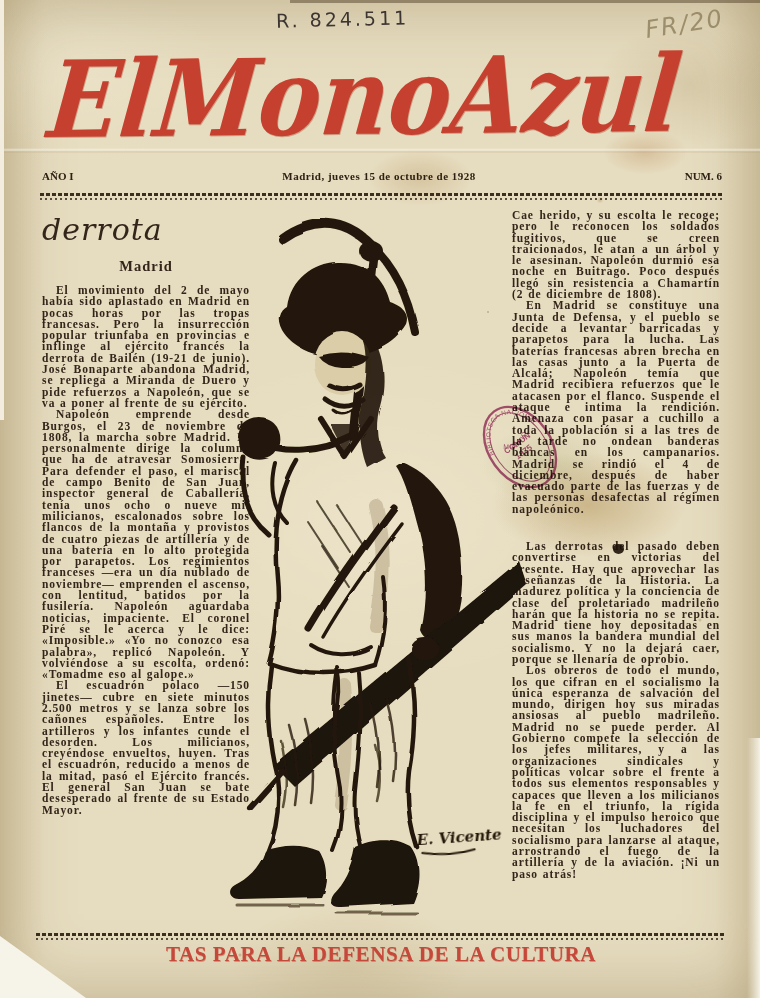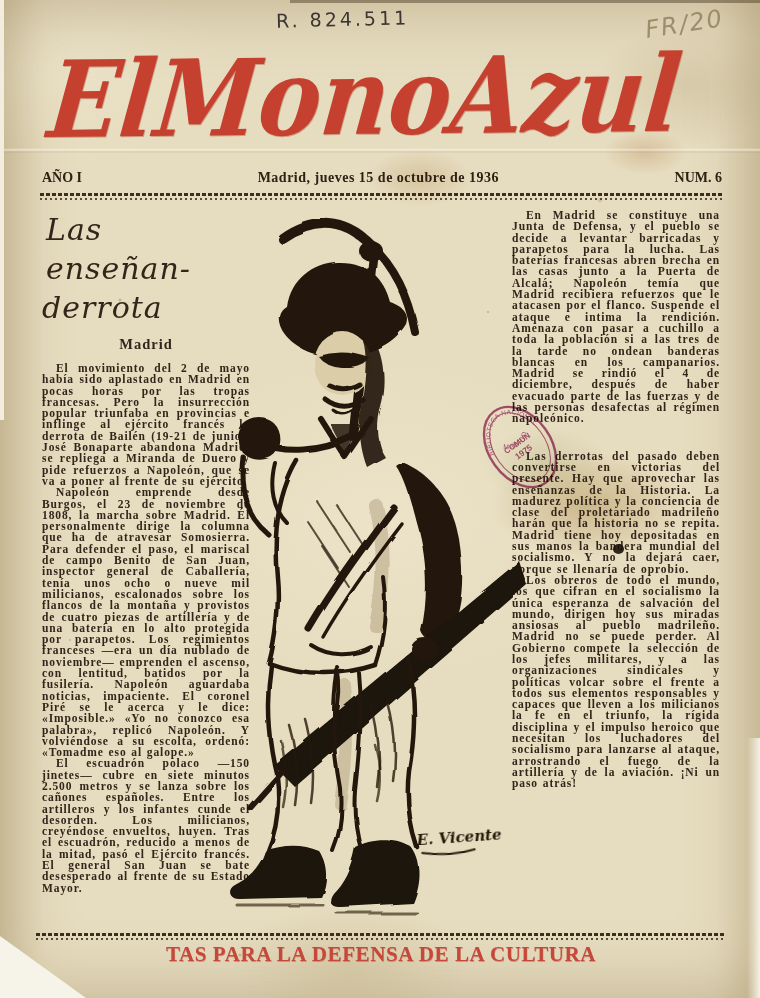--- a/index.html
+++ b/index.html
@@ -45,21 +45,21 @@
     font-size:24px;letter-spacing:2px;color:rgba(145,130,95,.85);transform:rotate(-9deg);}
 
   
   .masthead{position:absolute;left:55px;top:44px;width:658px;height:118px;display:flex;
     justify-content:space-between;align-items:flex-start;
     font-family:"DejaVu Serif",serif;font-style:italic;font-weight:bold;
     font-size:106px;line-height:112px;color:#c5402f;
     transform:scaleX(.88) skewX(-7deg) rotate(-.5deg);transform-origin:left top;
     text-shadow:1px 1px 0 rgba(160,50,30,.35);}
   .dateline-row{position:absolute;left:42px;top:170px;width:680px;display:flex;
-    justify-content:space-between;align-items:baseline;font-weight:bold;font-size:14px;color:#2e2114;}
+    justify-content:space-between;align-items:baseline;font-weight:bold;font-size:11px;color:#2e2114;}
   .dateline-row .center{letter-spacing:.5px;}
   .dotrule{position:absolute;height:7px;pointer-events:none;
     background-image:
       repeating-linear-gradient(90deg, rgba(42,28,14,.9) 0 4px, rgba(42,28,14,0) 4px 6px),
       repeating-linear-gradient(90deg, rgba(42,28,14,.75) 0 2px, rgba(42,28,14,0) 2px 5px);
     background-size:100% 3px,100% 2px;background-position:0 0,0 5px;background-repeat:no-repeat;}
   .rule-head{left:40px;top:193px;width:682px;}
   .rule-foot{left:36px;top:933px;width:688px;}
 
   
@@ -109,39 +109,39 @@
   <div class="pencil">FR/20</div>
 
   <div class="masthead">
     <span>El</span>
     <span>Mono</span>
     <span>Azul</span>
   </div>
 
   <div class="dateline-row">
     <span>AÑO I</span>
-    <span class="center">Madrid, jueves 15 de octubre de 1936</span>
+    <span class="center">Madrid, jueves 15 de octubre de 1928</span>
     <span>NUM. 6</span>
   </div>
   <div class="dotrule rule-head"></div>
 
   <div class="col col-left">
     <div class="headline">
-      <div class="hl-1">Las enseñan-</div>
       <div class="hl-3">derrota</div>
     </div>
     <div class="subhead">
       <div>Madrid</div>
     </div>
     <p class="body-start">El movimiento del 2 de mayo había sido aplastado en Madrid en pocas horas por las tropas francesas. Pero la insurrección popular triunfaba en provincias e inflinge al ejército francés la derrota de Bailén (19-21 de junio). José Bonaparte abandona Madrid, se repliega a Miranda de Duero y pide refuerzos a Napoleón, que se va a poner al frente de su ejército.</p>
     <p>Napoleón emprende desde Burgos, el 23 de noviembre de 1808, la marcha sobre Madrid. Él personalmente dirige la columna que ha de atravesar Somosierra. Para defender el paso, el mariscal de campo Benito de San Juan, inspector general de Caballería, tenía unos ocho o nueve mil milicianos, escalonados sobre los flancos de la montaña y provistos de cuatro piezas de artillería y de una batería en lo alto protegida por parapetos. Los regimientos franceses —era un día nublado de noviembre— emprenden el ascenso, con lentitud, batidos por la fusilería. Napoleón aguardaba noticias, impaciente. El coronel Piré se le acerca y le dice: «Imposible.» «Yo no conozco esa palabra», replicó Napoleón. Y volviéndose a su escolta, ordenó: «Tomadme eso al galope.»</p>
     <p>El escuadrón polaco —150 jinetes— cubre en siete minutos 2.500 metros y se lanza sobre los cañones españoles. Entre los artilleros y los infantes cunde el desorden. Los milicianos, creyéndose envueltos, huyen. Tras el escuadrón, reducido a menos de la mitad, pasó el Ejército francés. El general San Juan se bate desesperado al frente de su Estado Mayor.</p>
   </div>
 
   <div class="col col-right">
+    <p class="noindent">Cae herido, y su escolta le recoge; pero le reconocen los soldados fugitivos, que se creen traicionados, le atan a un árbol y le asesinan. Napoleón durmió esa noche en Buitrago. Poco después llegó sin resistencia a Chamartín (2 de diciembre de 1808).</p>
     <p>En Madrid se constituye una Junta de Defensa, y el pueblo se decide a levantar barricadas y parapetos para la lucha. Las baterías francesas abren brecha en las casas junto a la Puerta de Alcalá; Napoleón temía que Madrid recibiera refuerzos que le atacasen por el flanco. Suspende el ataque e intima la rendición. Amenaza con pasar a cuchillo a toda la población si a las tres de la tarde no ondean banderas blancas en los campanarios. Madrid se rindió el 4 de diciembre, después de haber evacuado parte de las fuerzas y de las personas desafectas al régimen napoleónico.</p>
     <p class="gap-top">Las derrotas del pasado deben convertirse en victorias del presente. Hay que aprovechar las enseñanzas de la Historia. La madurez política y la conciencia de clase del proletariado madrileño harán que la historia no se repita. Madrid tiene hoy depositadas en sus manos la bandera mundial del socialismo. Y no la dejará caer, porque se llenaría de oprobio.</p>
     <p>Los obreros de todo el mundo, los que cifran en el socialismo la única esperanza de salvación del mundo, dirigen hoy sus miradas ansiosas al pueblo madrileño. Madrid no se puede perder. Al Gobierno compete la selección de los jefes militares, y a las organizaciones sindicales y políticas volcar sobre el frente a todos sus elementos responsables y capaces que lleven a los milicianos la fe en el triunfo, la rígida disciplina y el impulso heroico que necesitan los luchadores del socialismo para lanzarse al ataque, arrostrando el fuego de la artillería y de la aviación. ¡Ni un paso atrás!</p>
   </div>
 
   <div class="ink-dot"></div>
 
   <div class="illo">
     <svg width="300" height="730" viewBox="0 0 300 730" overflow="visible">
       <defs>

